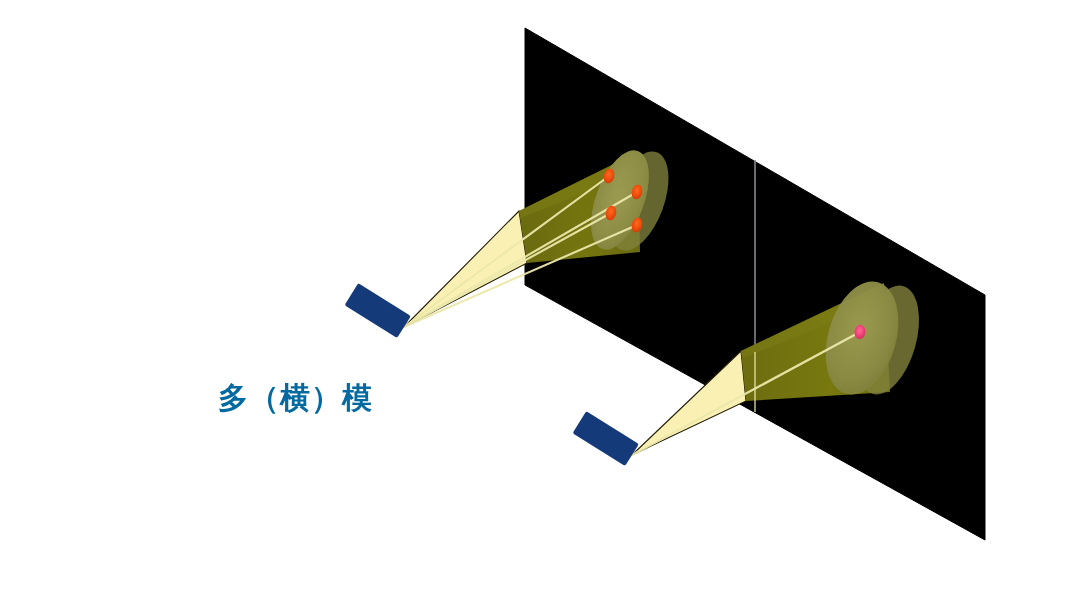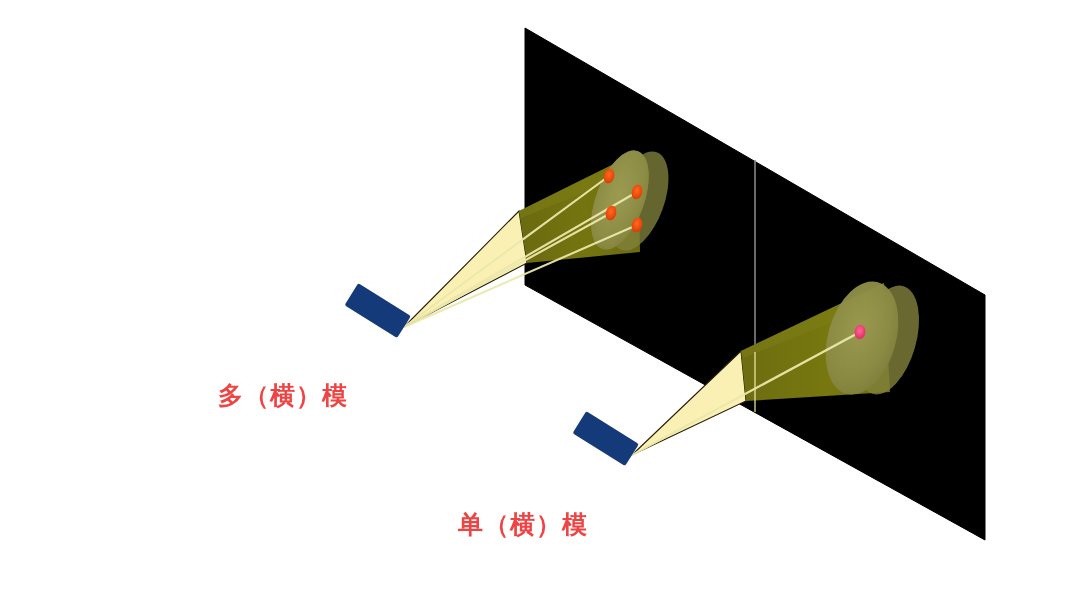--- a/index.html
+++ b/index.html
@@ -14,22 +14,22 @@
     position:relative;
     width:1080px;
     height:608px;
     background:#ffffff;
   }
   #scene { position:absolute; left:0; top:0; width:1080px; height:608px; }
   .cap-label {
     position:absolute;
     font-family:"Liberation Sans", sans-serif;
     font-weight:bold;
-    font-size:25px;
-    color:#ef4444;
+    font-size:30px;
+    color:#0369a1;
     letter-spacing:1px;
     white-space:nowrap;
     line-height:1;
   }
   #label-multi { left:218px; top:383px; }
   #label-single { left:458px; top:512px; }
 </style>
 </head>
 <body>
 
@@ -137,15 +137,14 @@
     </g>
 
     <g>
       <rect x="-62" y="-13" width="62" height="26" rx="2" ry="2" transform="translate(632,455) rotate(32)" fill="#153a7a"></rect>
     </g>
 
   </svg>
 
   <div class="cap-label" id="label-multi">多（横）模</div>
 
-  <div class="cap-label" id="label-single">单（横）模</div>
 
 </div>
 
 </body></html>

